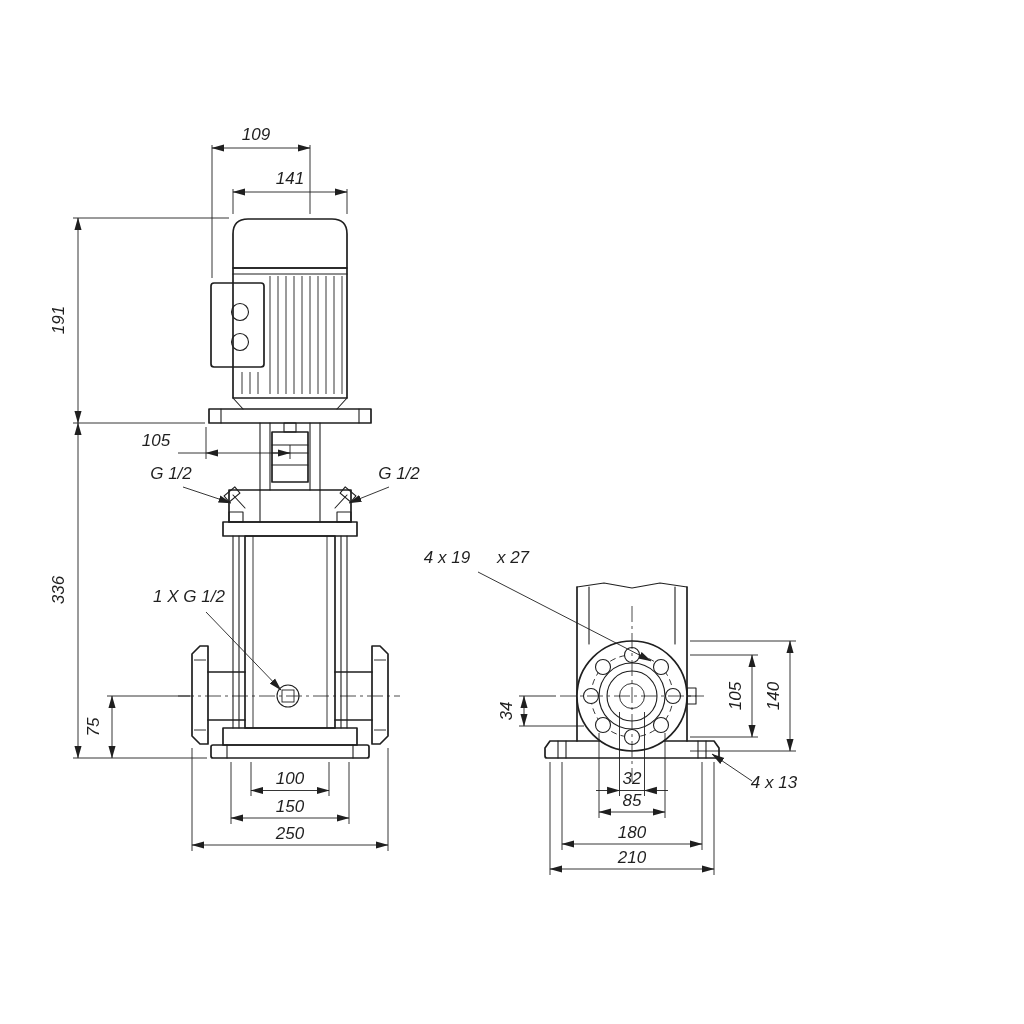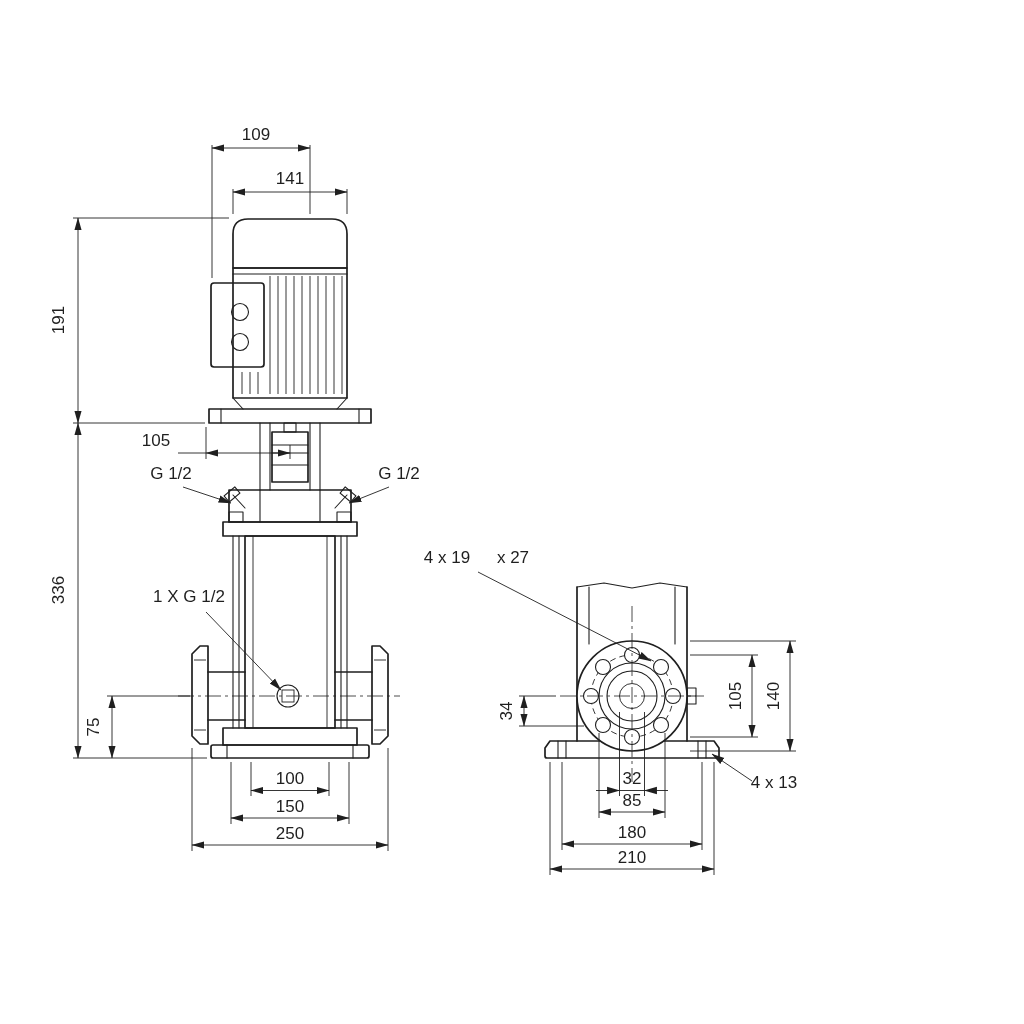--- a/index.html
+++ b/index.html
@@ -1,17 +1,17 @@
 <!DOCTYPE html>
 <html style="--ink: #1f1f1f; --paper: #ffffff;"><head>
 <meta charset="utf-8">
 <style>
   :root { --ink:#1f1f1f; --paper:#ffffff; }
   html,body { margin:0; padding:0; background:var(--paper); }
-  .stage { width:856px; height:1024px; position:relative; background:var(--paper); }
+  .stage { width:856px; height:1024px; position:relative; background:var(--paper);font-style:italic; }
   svg { display:block; }
   .obj  { fill:none; stroke:var(--ink); stroke-width:1.7; stroke-linecap:round; stroke-linejoin:round; }
   .obj2 { fill:none; stroke:var(--ink); stroke-width:1.1; stroke-linecap:round; stroke-linejoin:round; }
   .thin { fill:none; stroke:var(--ink); stroke-width:0.9; }
   .fillw { fill:var(--paper); }
   .cl   { fill:none; stroke:var(--ink); stroke-width:0.8; stroke-dasharray:16 4 3 4; }
   .dash { stroke-dasharray:6 4; }
   text  { font-family:"Liberation Sans", sans-serif; font-size:17px; fill:var(--ink); }
   .mid  { text-anchor:middle; }
   #arr path { fill:var(--ink); }

